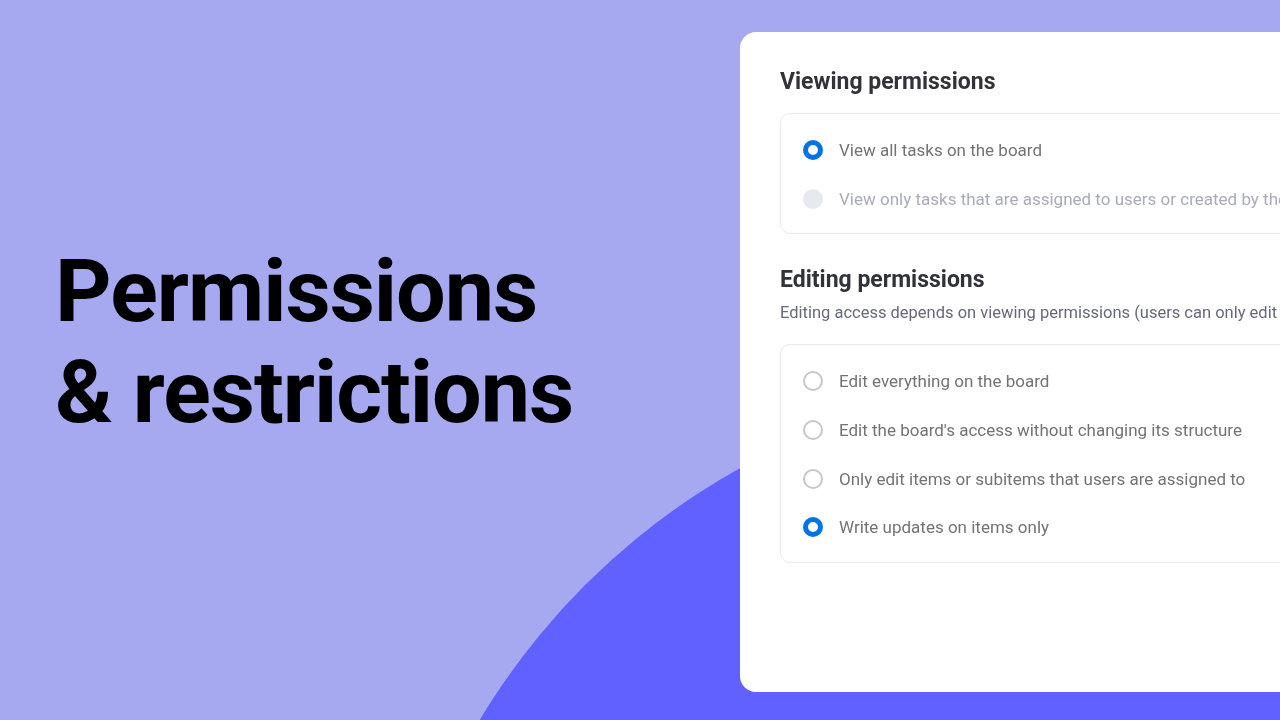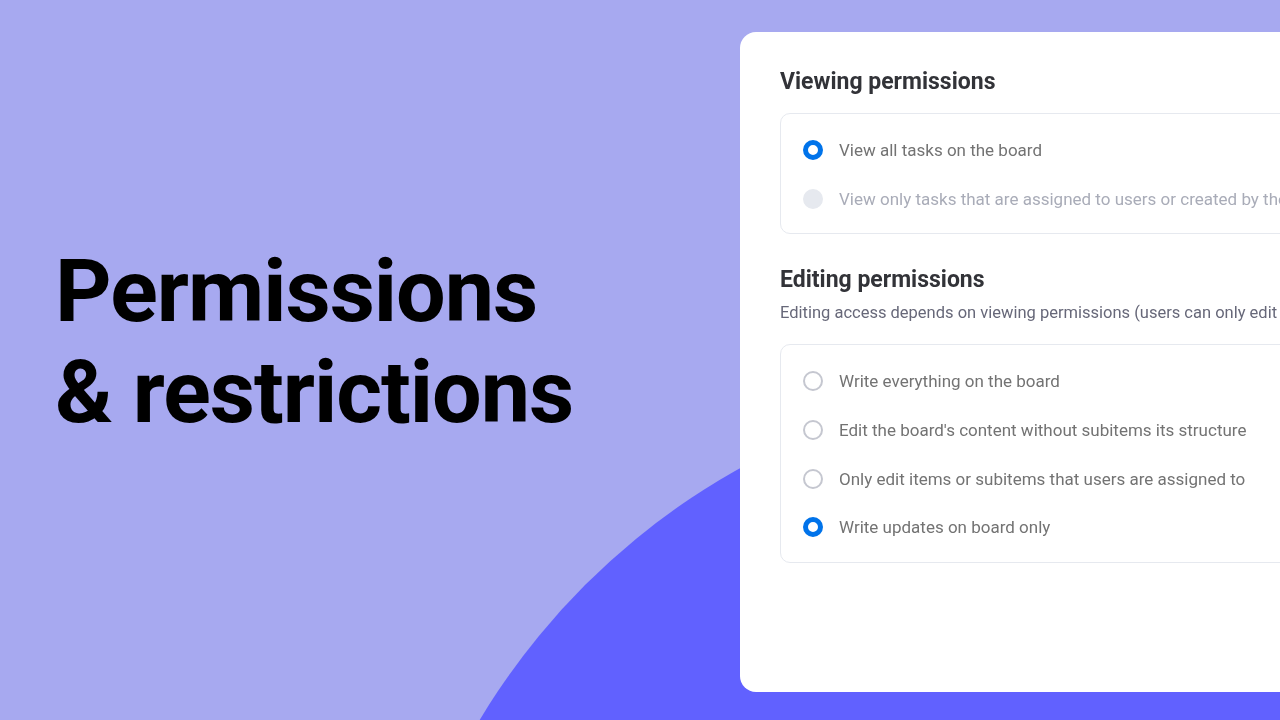--- a/index.html
+++ b/index.html
@@ -122,30 +122,30 @@
         <span class="opt-label muted">View only tasks that are assigned to users or created by them in the "Assigned" column</span>
       </div>
     </div>
 
     <div class="section-title sect2-title">Editing permissions</div>
     <div class="section-sub">Editing access depends on viewing permissions (users can only edit what they can view)</div>
 
     <div class="option-box">
       <div class="opt">
         <span class="radio"></span>
-        <span class="opt-label">Write everything on the board</span>
+        <span class="opt-label">Edit everything on the board</span>
       </div>
       <div class="opt">
         <span class="radio"></span>
-        <span class="opt-label">Edit the board's content without subitems its structure</span>
+        <span class="opt-label">Edit the board's access without changing its structure</span>
       </div>
       <div class="opt">
         <span class="radio"></span>
         <span class="opt-label">Only edit items or subitems that users are assigned to</span>
       </div>
       <div class="opt">
         <span class="radio selected"></span>
-        <span class="opt-label">Write updates on board only</span>
+        <span class="opt-label">Write updates on items only</span>
       </div>
     </div>
 
   </div>
 </div>
 
 </body></html>

